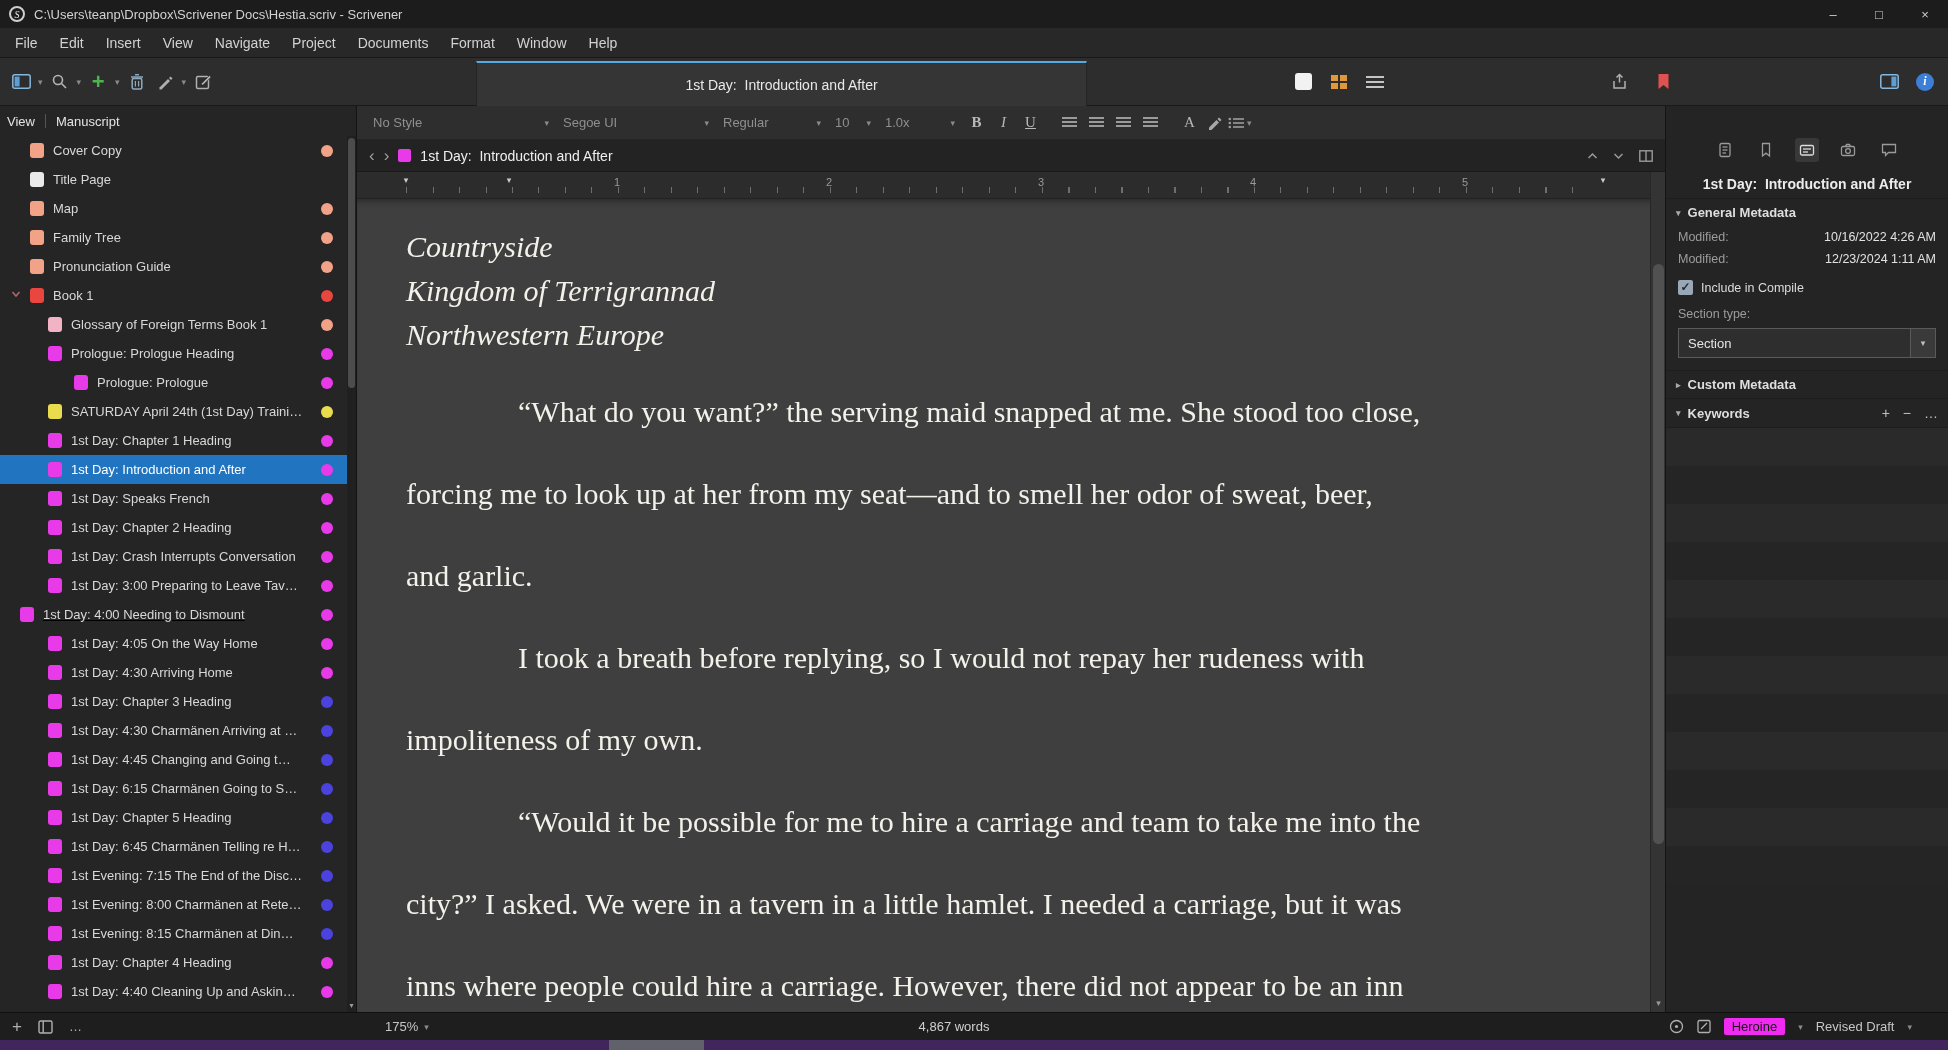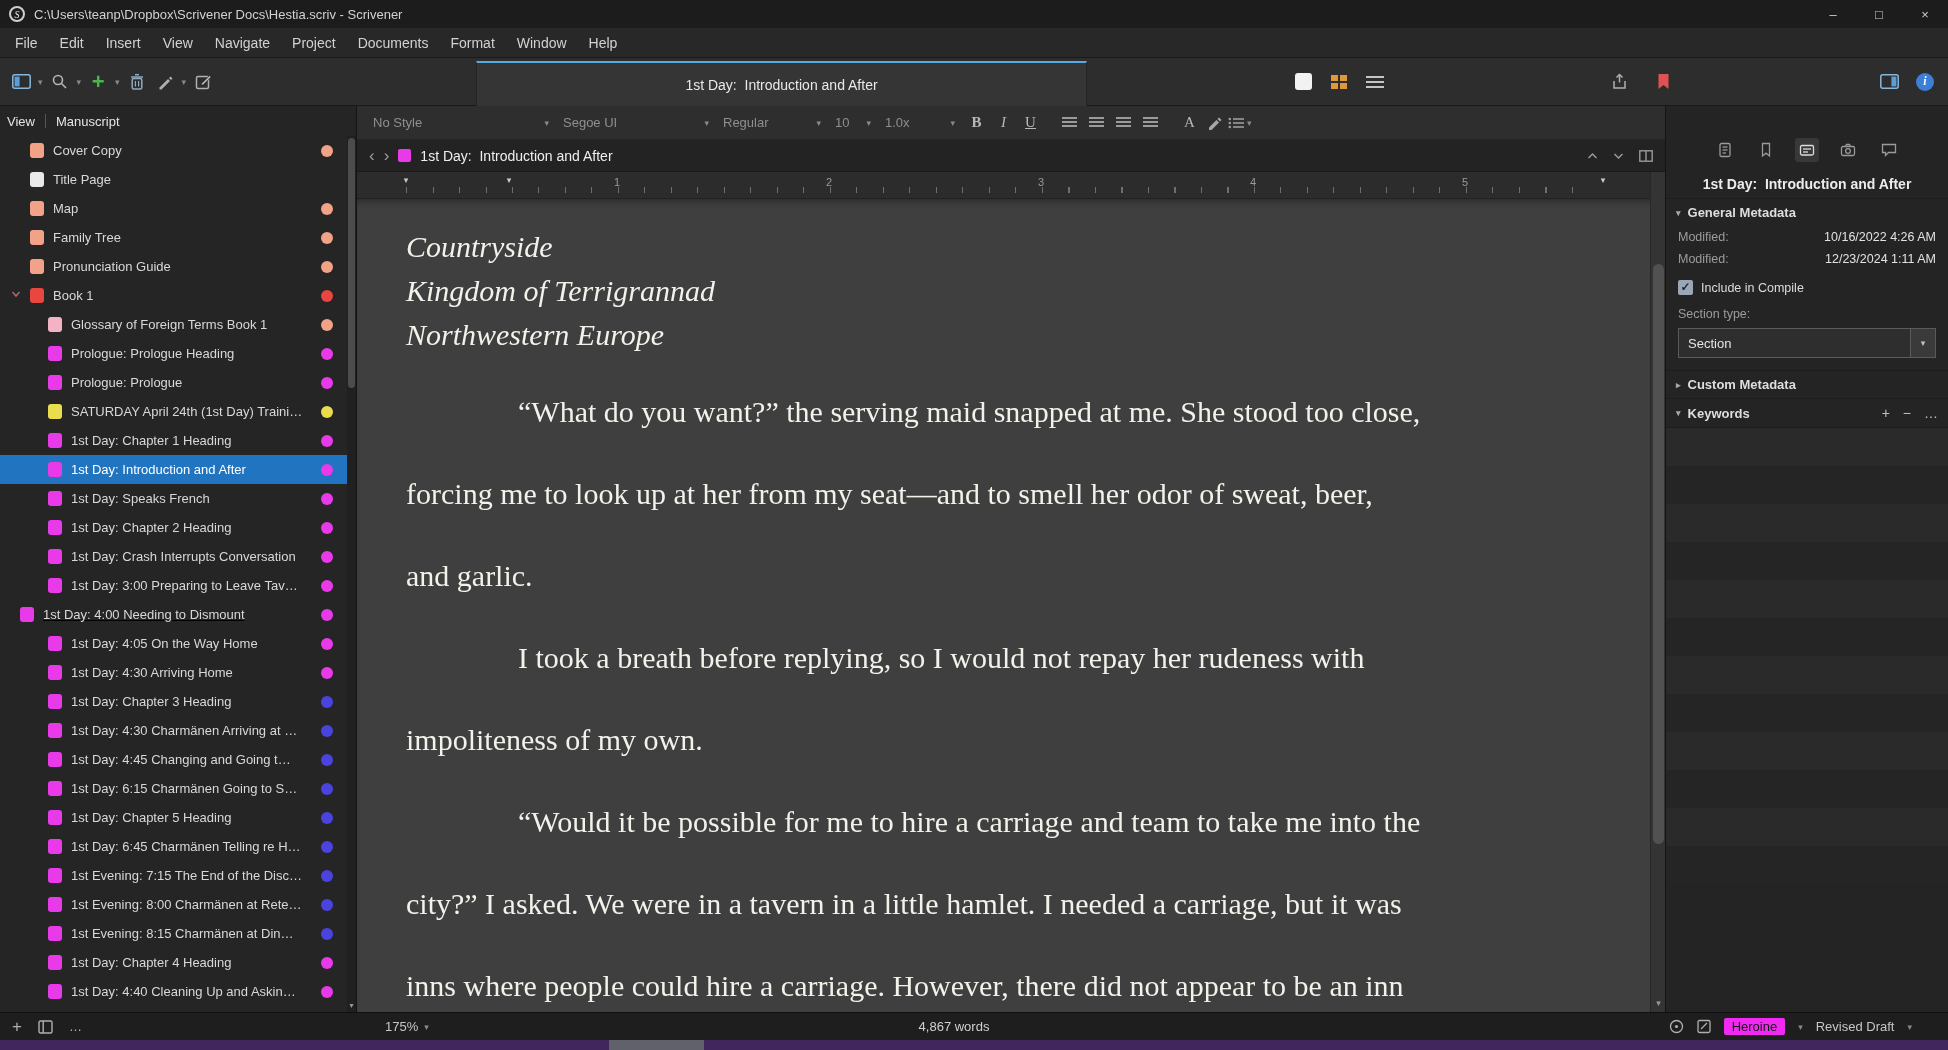--- a/index.html
+++ b/index.html
@@ -286,21 +286,21 @@
           <div class="b-row" style="padding-left: 48px;">
             <span class="b-icon" style="background: rgb(242, 179, 196);"></span>
             <span class="b-label">Glossary of Foreign Terms Book 1</span>
             <span class="b-dot" style="background: rgb(242, 162, 135);"></span>
           </div>
           <div class="b-row" style="padding-left: 48px;">
             <span class="b-icon" style="background: rgb(233, 58, 233);"></span>
             <span class="b-label">Prologue: Prologue Heading</span>
             <span class="b-dot" style="background: rgb(233, 58, 233);"></span>
           </div>
-          <div class="b-row" style="padding-left: 48px;">
+          <div class="b-row" style="padding-left: 26px; margin-left: 48px;">
             <span class="b-icon" style="background: rgb(233, 58, 233);"></span>
             <span class="b-label">Prologue: Prologue</span>
             <span class="b-dot" style="background: rgb(233, 58, 233);"></span>
           </div>
           <div class="b-row" style="padding-left: 48px;">
             <span class="b-icon" style="background: rgb(233, 221, 78);"></span>
             <span class="b-label">SATURDAY April 24th (1st Day) Traini…</span>
             <span class="b-dot" style="background: rgb(233, 221, 78);"></span>
           </div>
           <div class="b-row" style="padding-left: 48px;">

